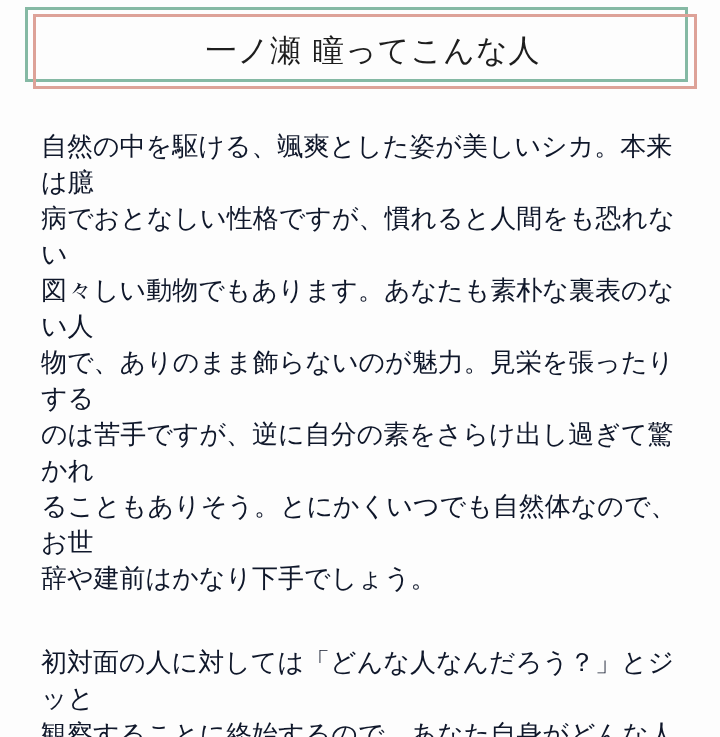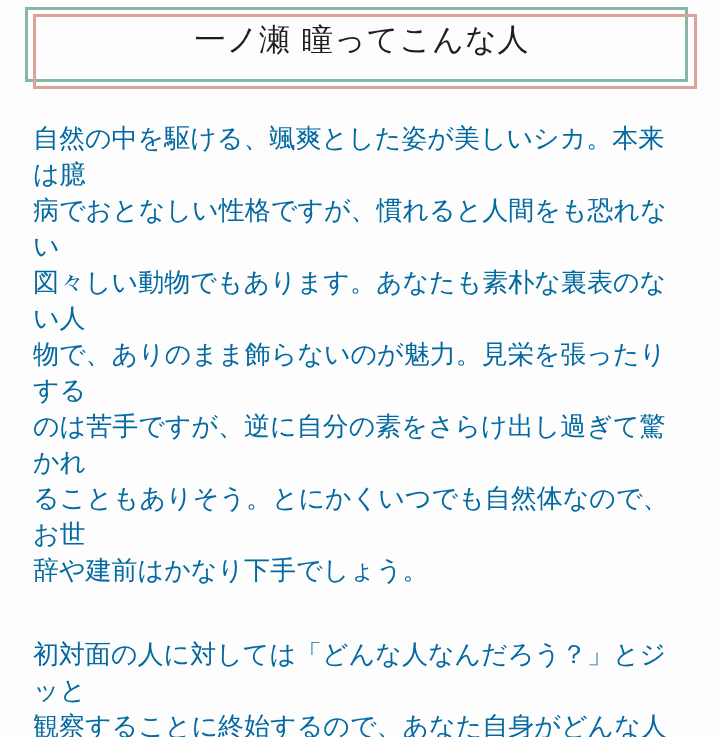--- a/index.html
+++ b/index.html
@@ -43,41 +43,41 @@
     height: 75px;
     border: 3px solid #dda298;
     box-sizing: border-box;
   }
   .title-text {
     position: absolute;
     left: 0;
     top: 0;
     width: 672px;
     height: 63px;
-    margin: 1px;
+    margin: 12px;
     display: flex;
     align-items: center;
     justify-content: center;
     font-size: 31px;
     font-weight: 500;
     letter-spacing: 1px;
     color: #1e1e1e;
   }
   
   .content {
     position: absolute;
     left: 25px;
     top: 112px;
     width: 672px;
   }
   .para {
-    margin: 8px;
+    margin: 16px;
     font-size: 26px;
     line-height: 36px;
-    color: #0369a1;
+    color: #0f172a;
     white-space: pre-line;  
     letter-spacing: 0;
   }
   .para + .para {
     margin-top: 48px;
   }
 </style>
 </head>
 <body>
 

